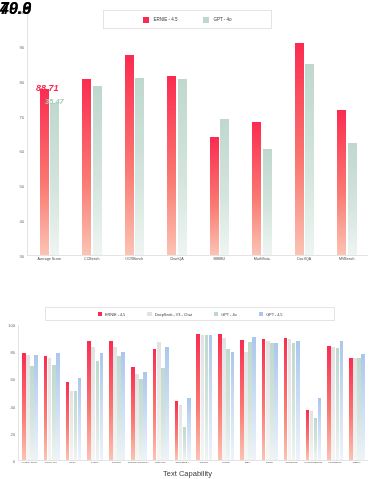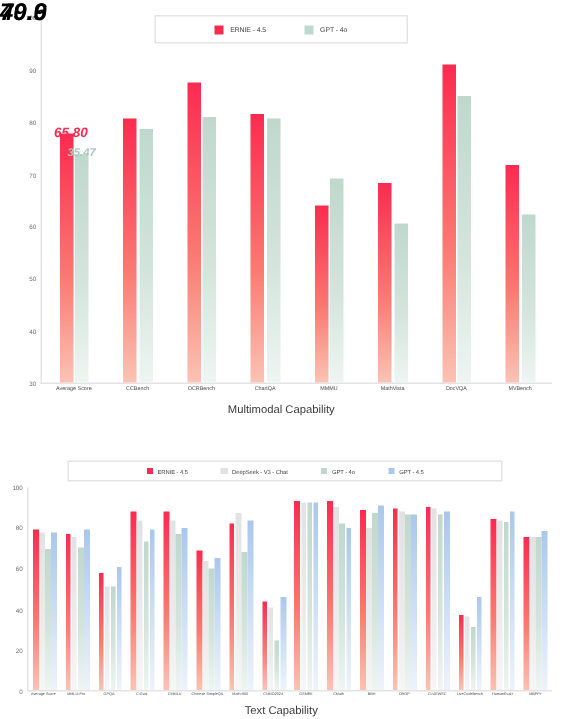--- a/index.html
+++ b/index.html
@@ -182,34 +182,33 @@
             <div class="bar red" title="ERNIE - 4.5 DocVQA: 91" style="height: 87.1429%;"></div>
             <div class="bar green" title="GPT - 4o DocVQA: 85" style="height: 78.5714%;"></div>
           </div>
           <div class="group">
             <div class="bar red" title="ERNIE - 4.5 MVBench: 71.7" style="height: 59.5714%;"></div>
             <div class="bar green" title="GPT - 4o MVBench: 62.2" style="height: 46%;"></div>
           </div>
         </div>
     </div>
 
-    <div class="data-label red">65.80</div>
+    <div class="data-label red">88.71</div>
     <div class="data-label green">35.47</div>
 
     <div class="x-ticks" id="m-xticks">
         <div class="x-tick">Average Score</div>
         <div class="x-tick">CCBench</div>
         <div class="x-tick">OCRBench</div>
         <div class="x-tick">ChartQA</div>
         <div class="x-tick">MMMU</div>
         <div class="x-tick">MathVista</div>
         <div class="x-tick">DocVQA</div>
         <div class="x-tick">MVBench</div>
       </div>
-    <div class="axis-title">Multimodal Capability</div>
   </div>
 
   <div class="chart" id="chart-text">
 
     <div class="legend">
       <span class="legend-item">
         <span class="legend-swatch" style="background:#fb2b50"></span>
         <span class="legend-label">ERNIE - 4.5</span>
       </span>
       <span class="legend-item">

